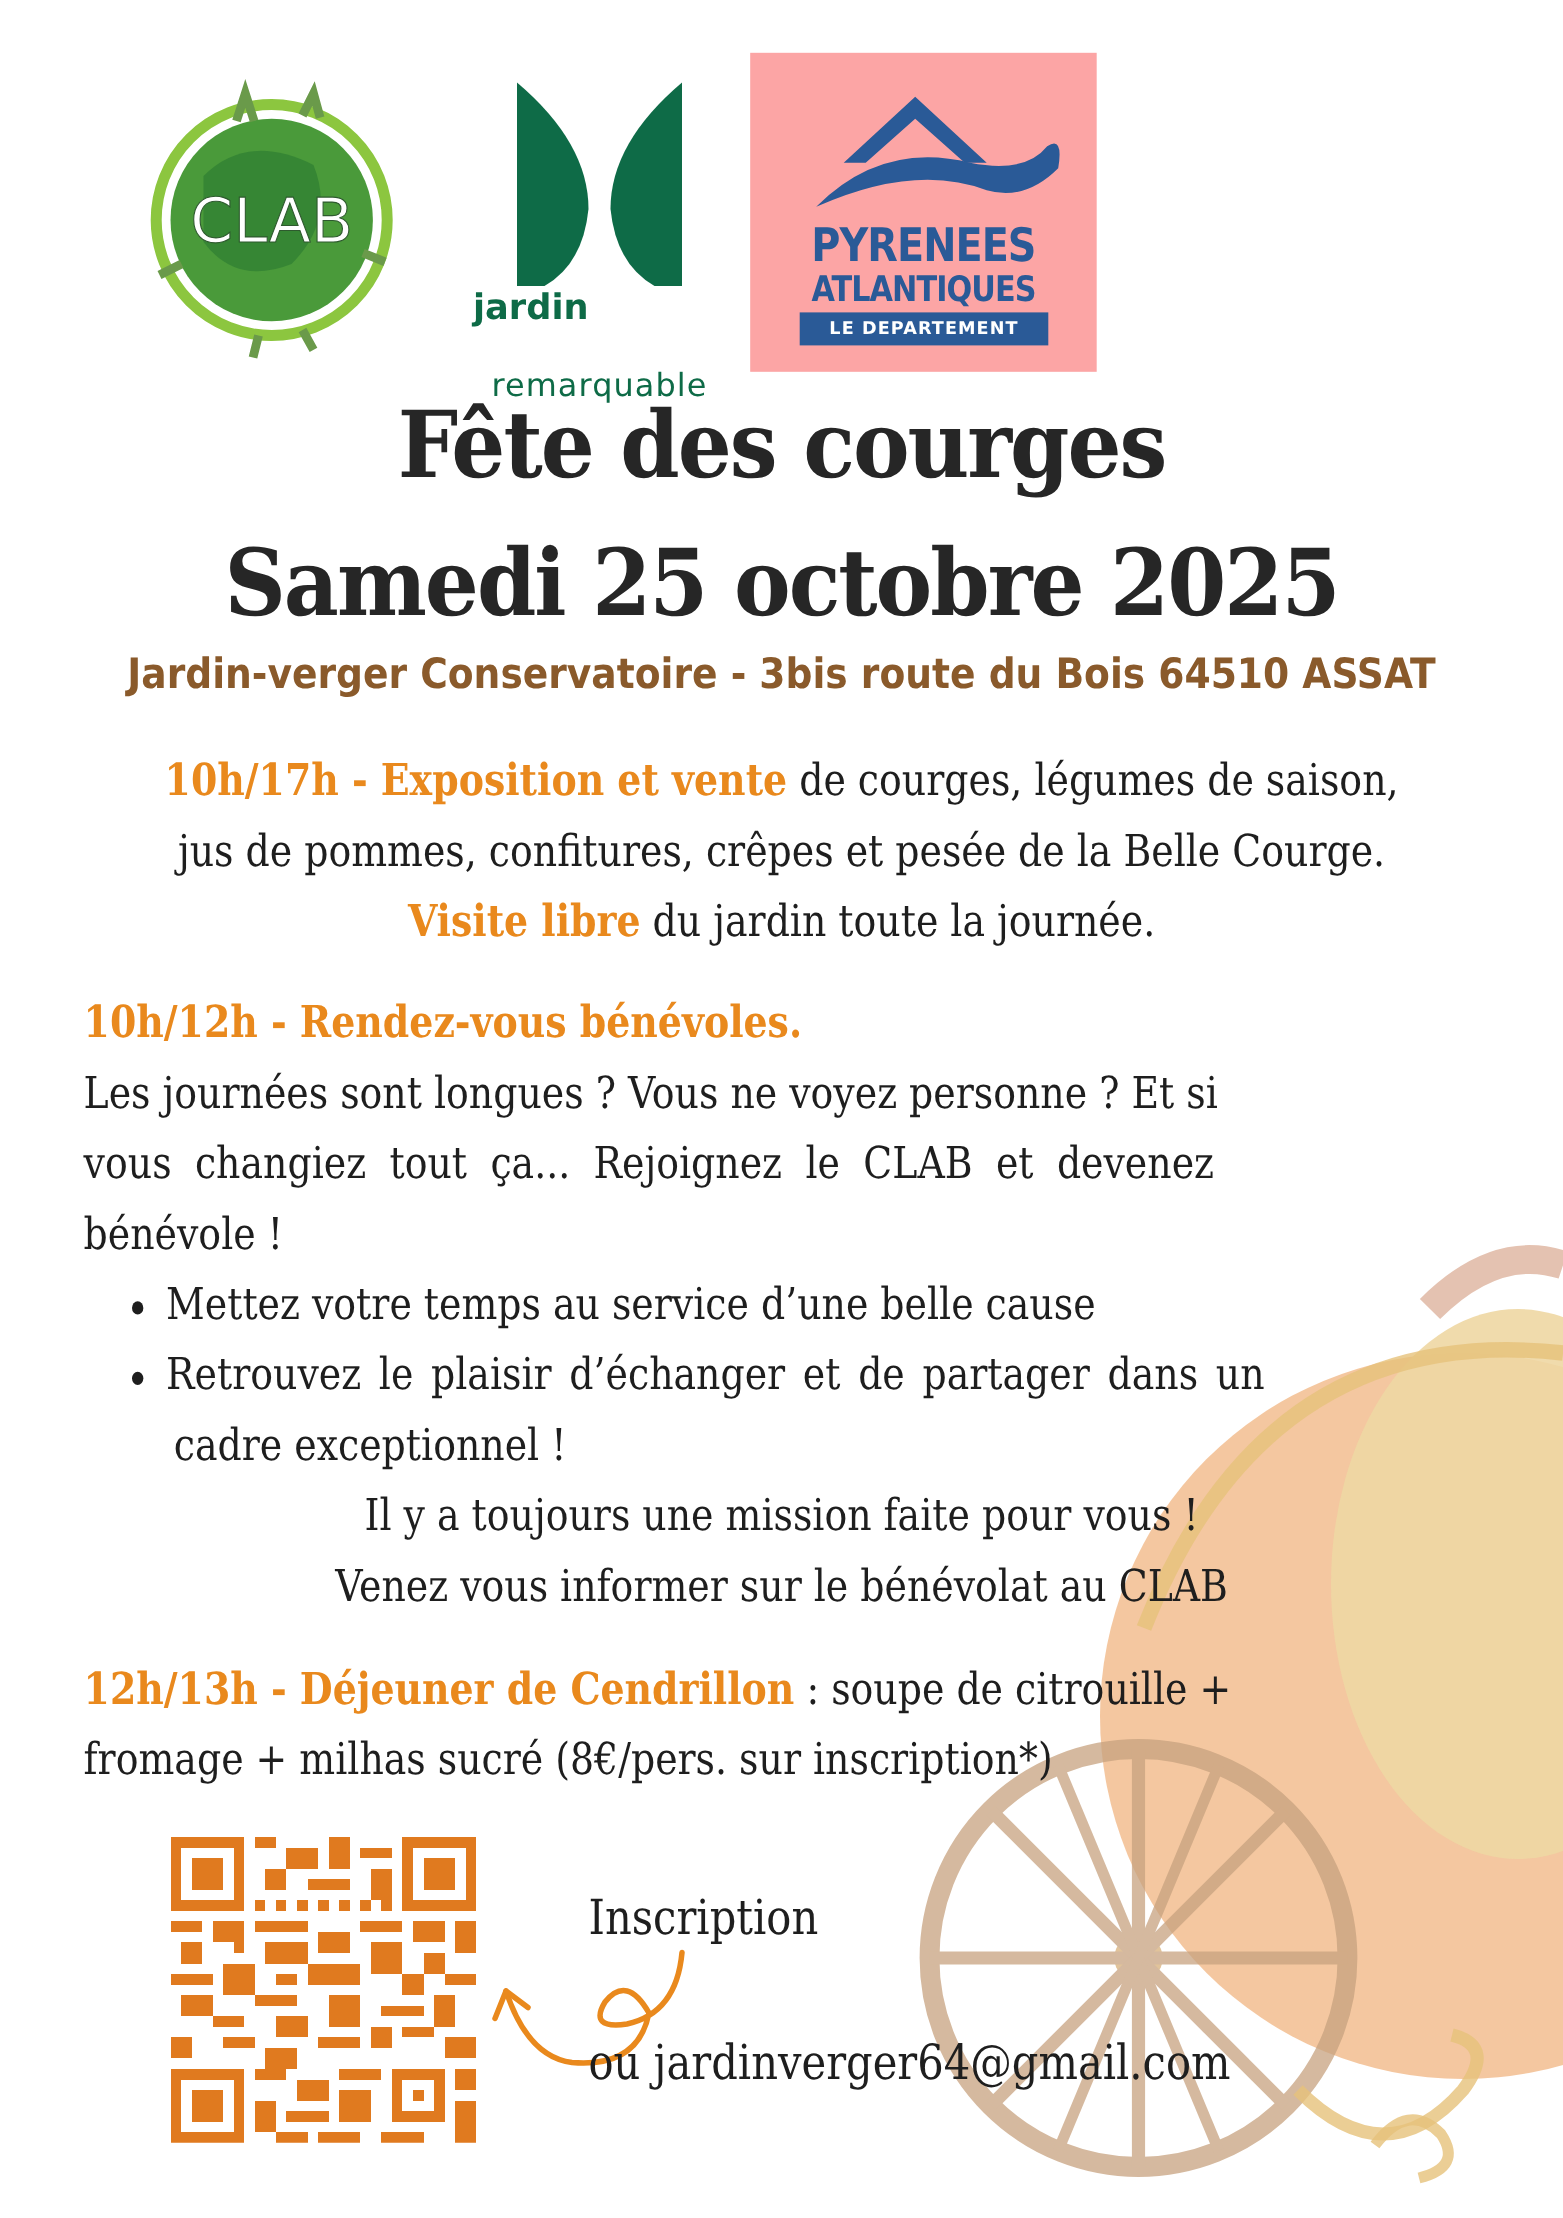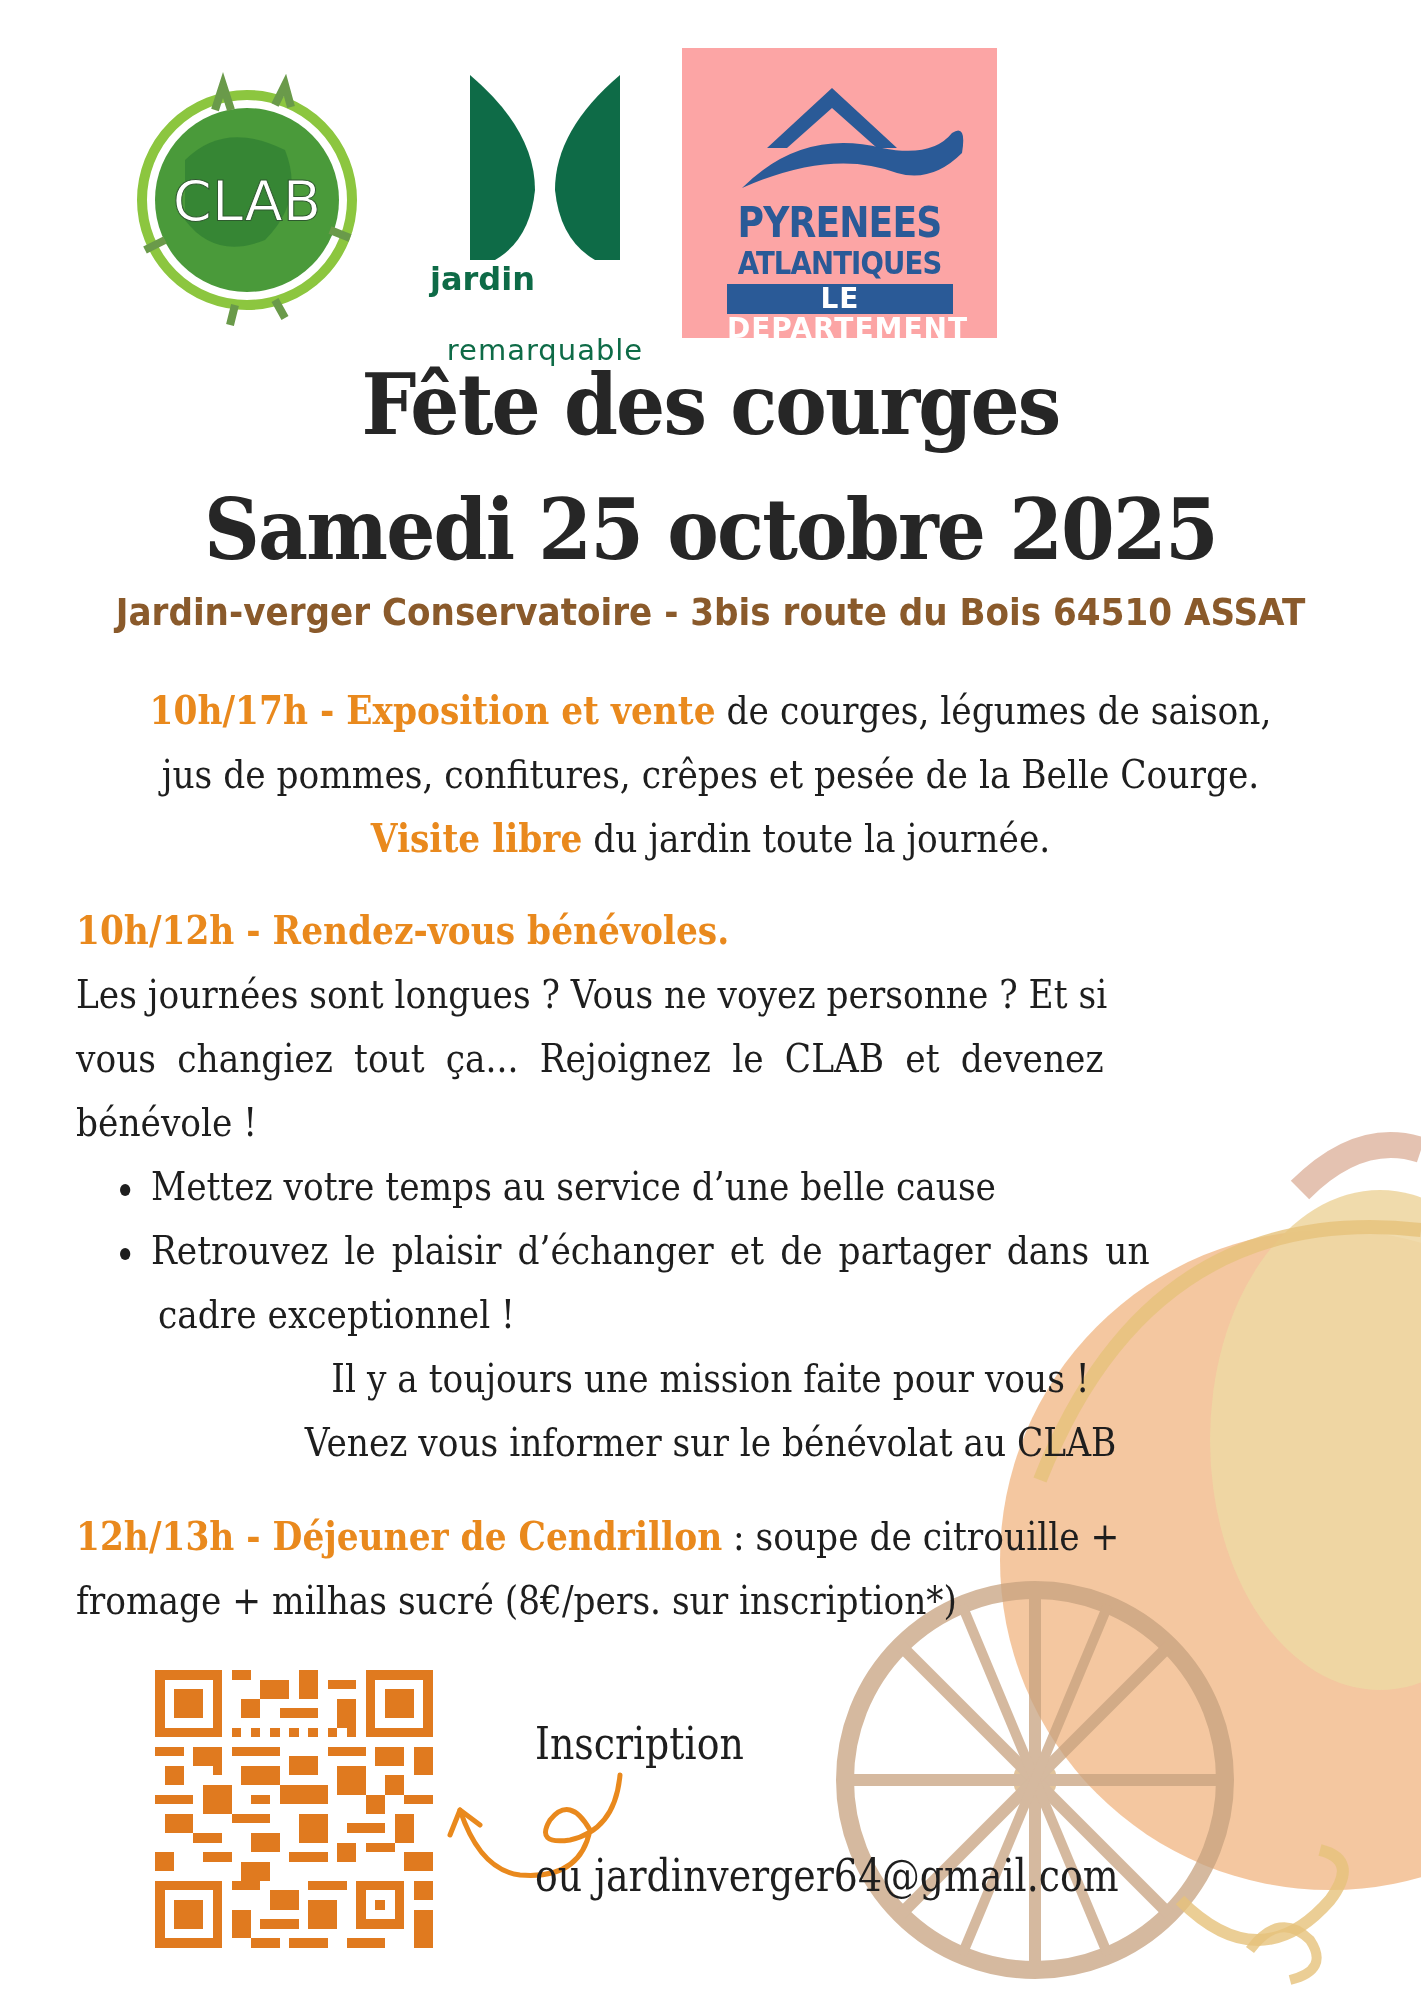--- a/index.html
+++ b/index.html
@@ -8,21 +8,21 @@
   
   #carriage { position:absolute; left:0; top:0; width:1421px; height:2016px; pointer-events:none; }
   
   #logo-clab { left:125px; top:60px; width:245px; height:270px; }
   #logo-jardin { left:430px; top:70px; width:230px; height:265px; }
   #logo-pyr { left:682px; top:48px; width:315px; height:290px; background:#fca5a5; }
   .jr-text1 { position:absolute; left:0; width:230px; top:190px; text-align:left; font-family:"DejaVu Sans", sans-serif; font-weight:bold; color:#0e6b47; font-size:32px; }
   .jr-text2 { position:absolute; left:0; width:230px; top:226px; text-align:center; font-family:"DejaVu Sans", sans-serif; color:#0e6b47; font-size:29px; letter-spacing:1px;margin-top:37px; }
   .pyr-t1 { position:absolute; left:0; width:315px; top:150px; text-align:center; font-family:"DejaVu Sans", sans-serif; font-weight:bold; color:#2a5a97; font-size:42px; letter-spacing:-1px; transform:scaleX(0.86); }
   .pyr-t2 { position:absolute; left:0; width:315px; top:196px; text-align:center; font-family:"DejaVu Sans", sans-serif; font-weight:bold; color:#2a5a97; font-size:32px; letter-spacing:-1px; transform:scaleX(0.86); }
-  .pyr-t3 { position:absolute; left:45px; width:226px; top:236px; height:30px; background:#2a5a97; color:#fff; text-align:center; font-family:"DejaVu Sans", sans-serif; font-weight:bold; font-size:28px; line-height:30px; letter-spacing:1px; }
+  .pyr-t3 { position:absolute; left:45px; width:226px; top:236px; height:30px; background:#2a5a97; color:#fff; text-align:center; font-family:"DejaVu Sans", sans-serif; font-weight:bold; font-size:16px; line-height:30px; letter-spacing:1px; }
   
   .title { left:0; width:1421px; text-align:center; font-family:"DejaVu Serif", serif; font-weight:bold; color:#262626; }
   #t1 { top:355px; font-size:84px; letter-spacing:-2px; transform:scaleX(0.92); }
   #t2 { top:480px; font-size:84px; letter-spacing:-2px; transform:scaleX(0.92); }
   #addr { left:0; width:1421px; top:590px; text-align:center; font-family:"DejaVu Sans", sans-serif; font-weight:bold; color:#8a5a2b; font-size:38px; transform:scaleX(0.9); }
   .orange { color:#e9891d; font-weight:bold; }
   .line { position:absolute; font-size:40px; line-height:48px; white-space:nowrap; transform-origin:left center; }
   .center { left:0; width:1421px; text-align:center; transform-origin:center center; }
   .narrow { transform:scaleX(0.86); }
   .bullet-dot { display:inline-block; width:12px; height:12px; border-radius:50%; background:#1e1e1e; margin-right:24px; vertical-align:middle; }

